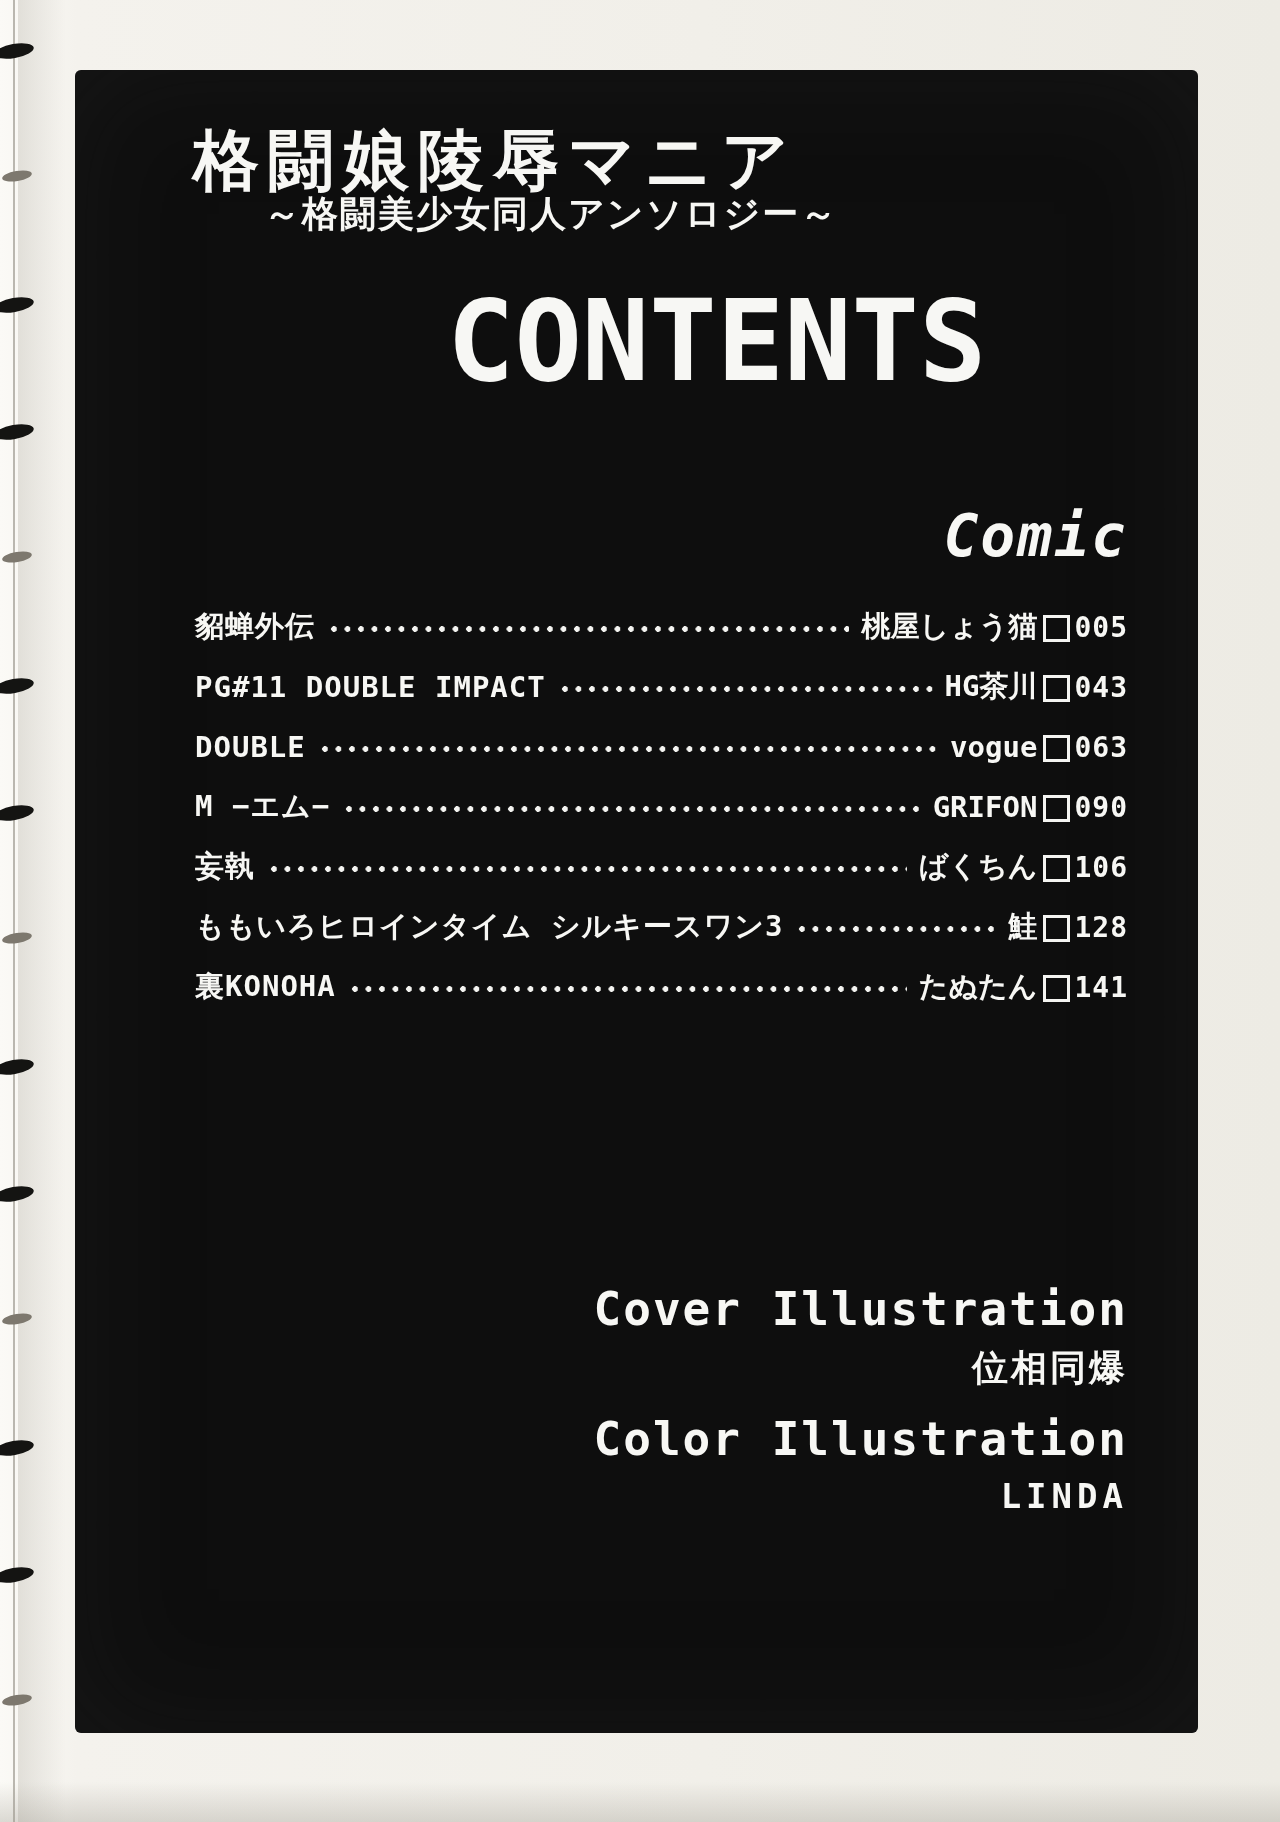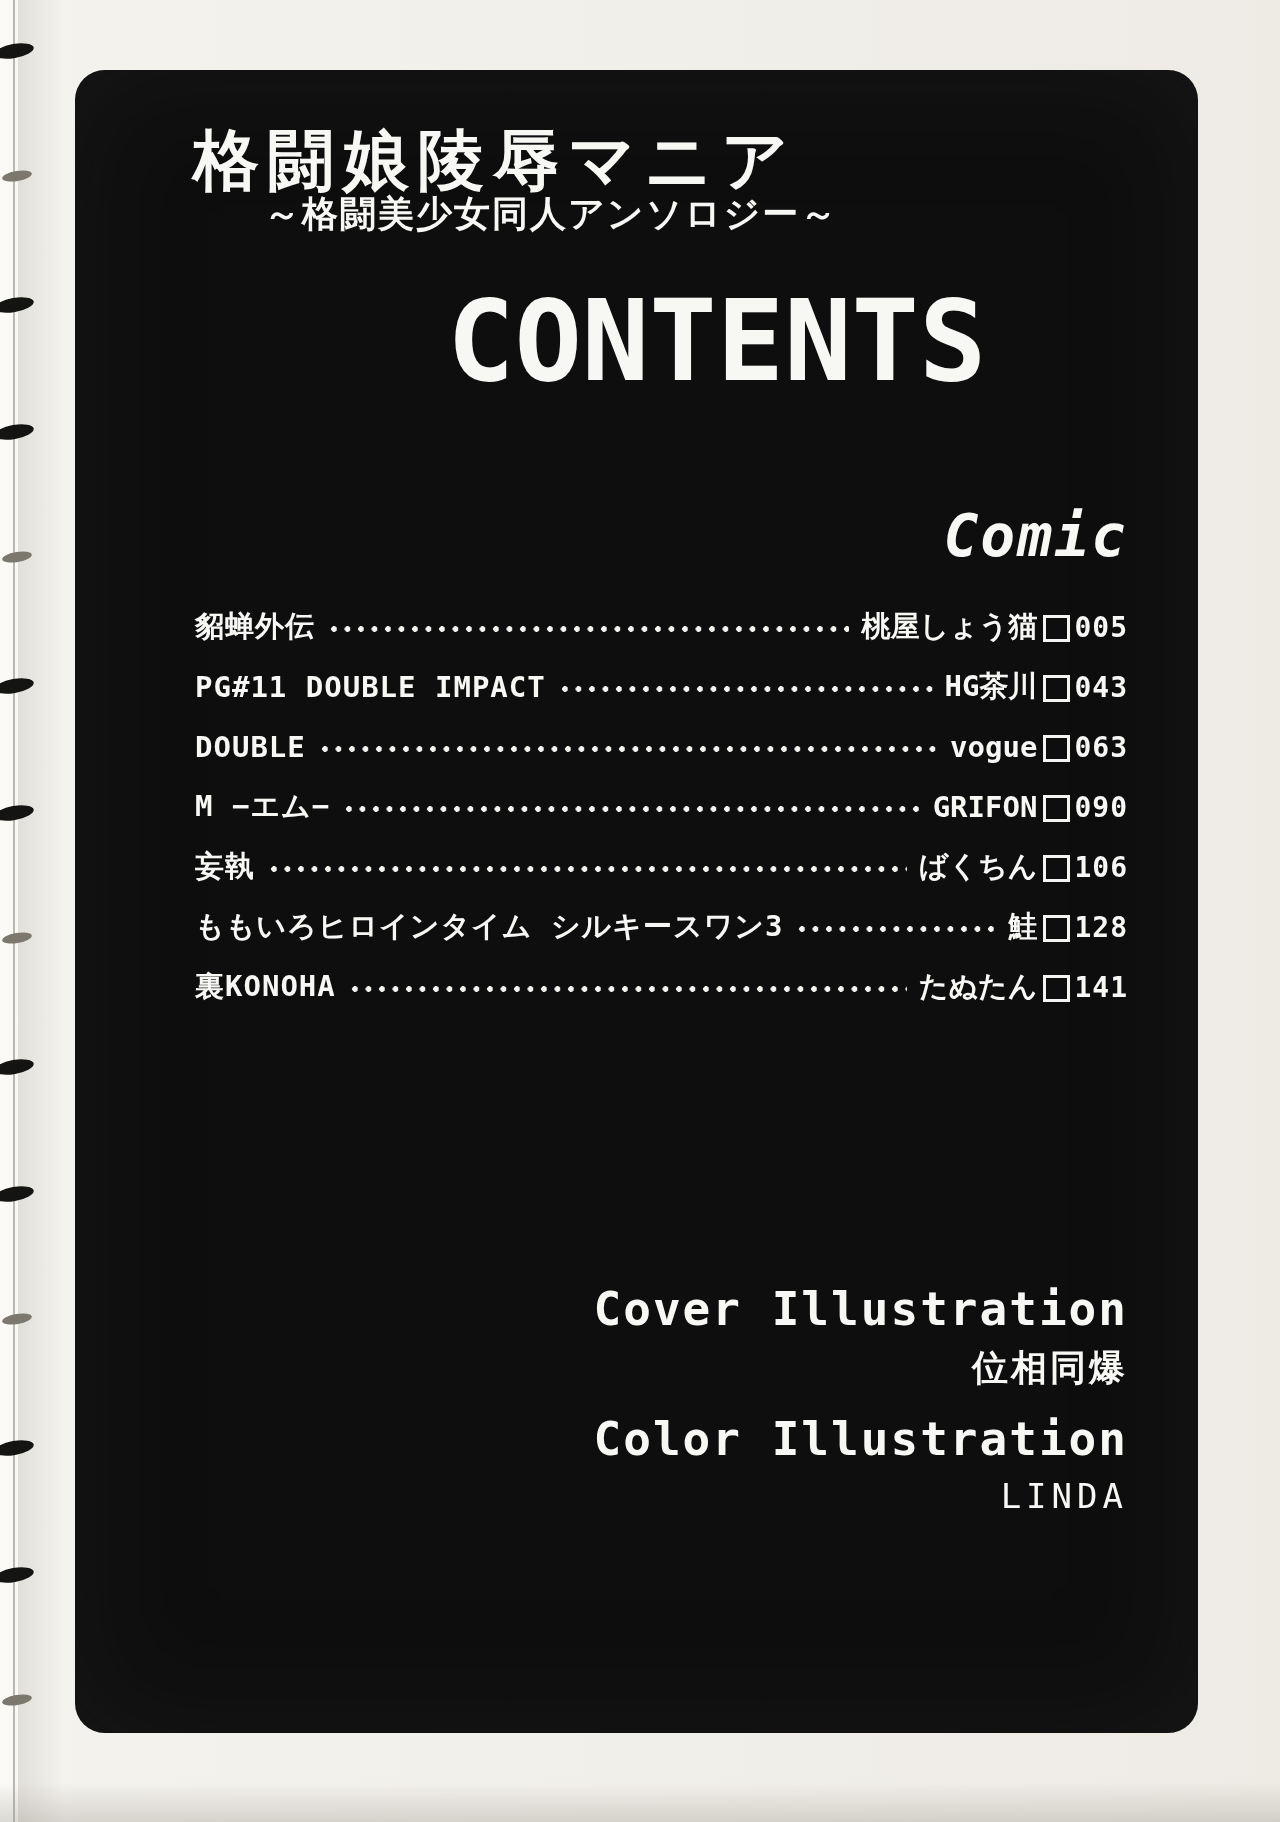--- a/index.html
+++ b/index.html
@@ -24,21 +24,21 @@
     background:linear-gradient(0deg, rgba(160,156,146,.35), rgba(255,255,255,0));
   }
   .stitch {
     position:absolute; border-radius:50%;
     transform:rotate(-10deg);
   }
 
   
   .panel {
     position:absolute; left:75px; top:70px; width:1123px; height:1663px;
-    background:#0e0e0e; border-radius:30px; color:#f7f7f4;
+    background:#0e0e0e; border-radius:6px; color:#f7f7f4;
     box-shadow:inset 0 0 120px rgba(40,40,40,.35);
   }
   .mono { font-family:"DejaVu Sans Mono", monospace; }
 
   .book-title {
     position:absolute; left:118px; top:46px;
     font-size:66px; font-weight:bold; letter-spacing:9px; white-space:nowrap;
   }
   .book-subtitle {
     position:absolute; left:156px; top:120px;
@@ -78,21 +78,21 @@
   .toc-page {
     font-size:28px; font-weight:bold; letter-spacing:1px; white-space:nowrap;
   }
 
   
   .credit { position:absolute; right:70px; white-space:nowrap; text-align:right; }
   .credit-label { font-size:46px; font-weight:bold; letter-spacing:2px; }
   .cover-label { top:1212px; }
   .cover-artist { top:1274px; font-size:36px; font-weight:bold; letter-spacing:3px; }
   .color-label { top:1342px; }
-  .color-artist { top:1406px; font-size:34px; font-weight:normal; letter-spacing:5px; }
+  .color-artist { top:1406px; font-size:34px; font-weight:bold; letter-spacing:5px; }
 </style>
 </head>
 <body>
 
 <div class="paper-edge-line"></div>
 <div class="paper-crease"></div>
 <div class="bottom-shade"></div>
 <div id="binding">
     <div class="stitch" style="left: -6px; top: 44px; width: 40px; height: 14px; background: rgb(20, 20, 18);"></div>
     <div class="stitch" style="left: 2px; top: 171px; width: 30px; height: 10px; background: rgb(125, 120, 110);"></div>

